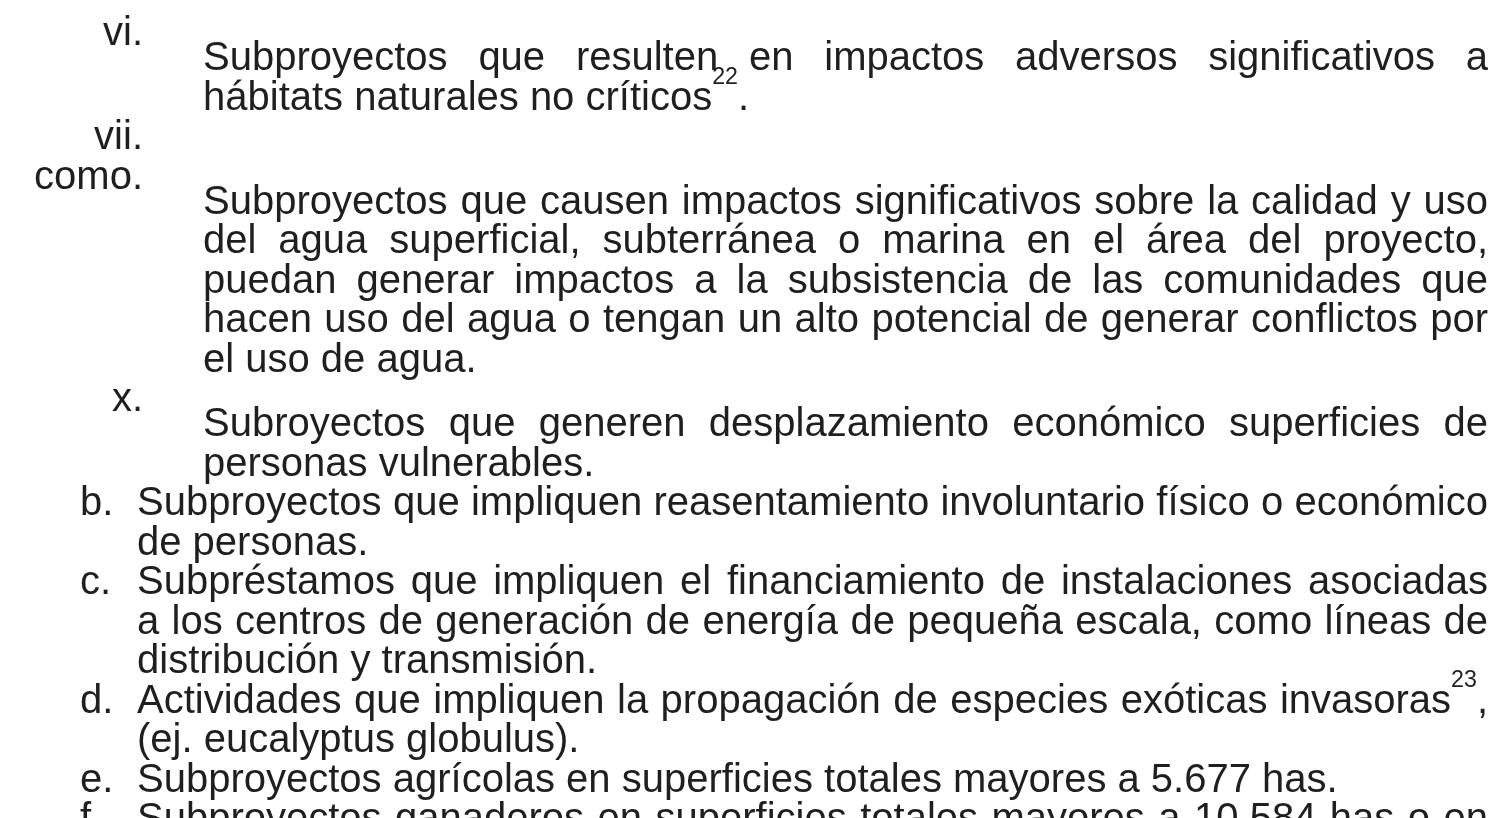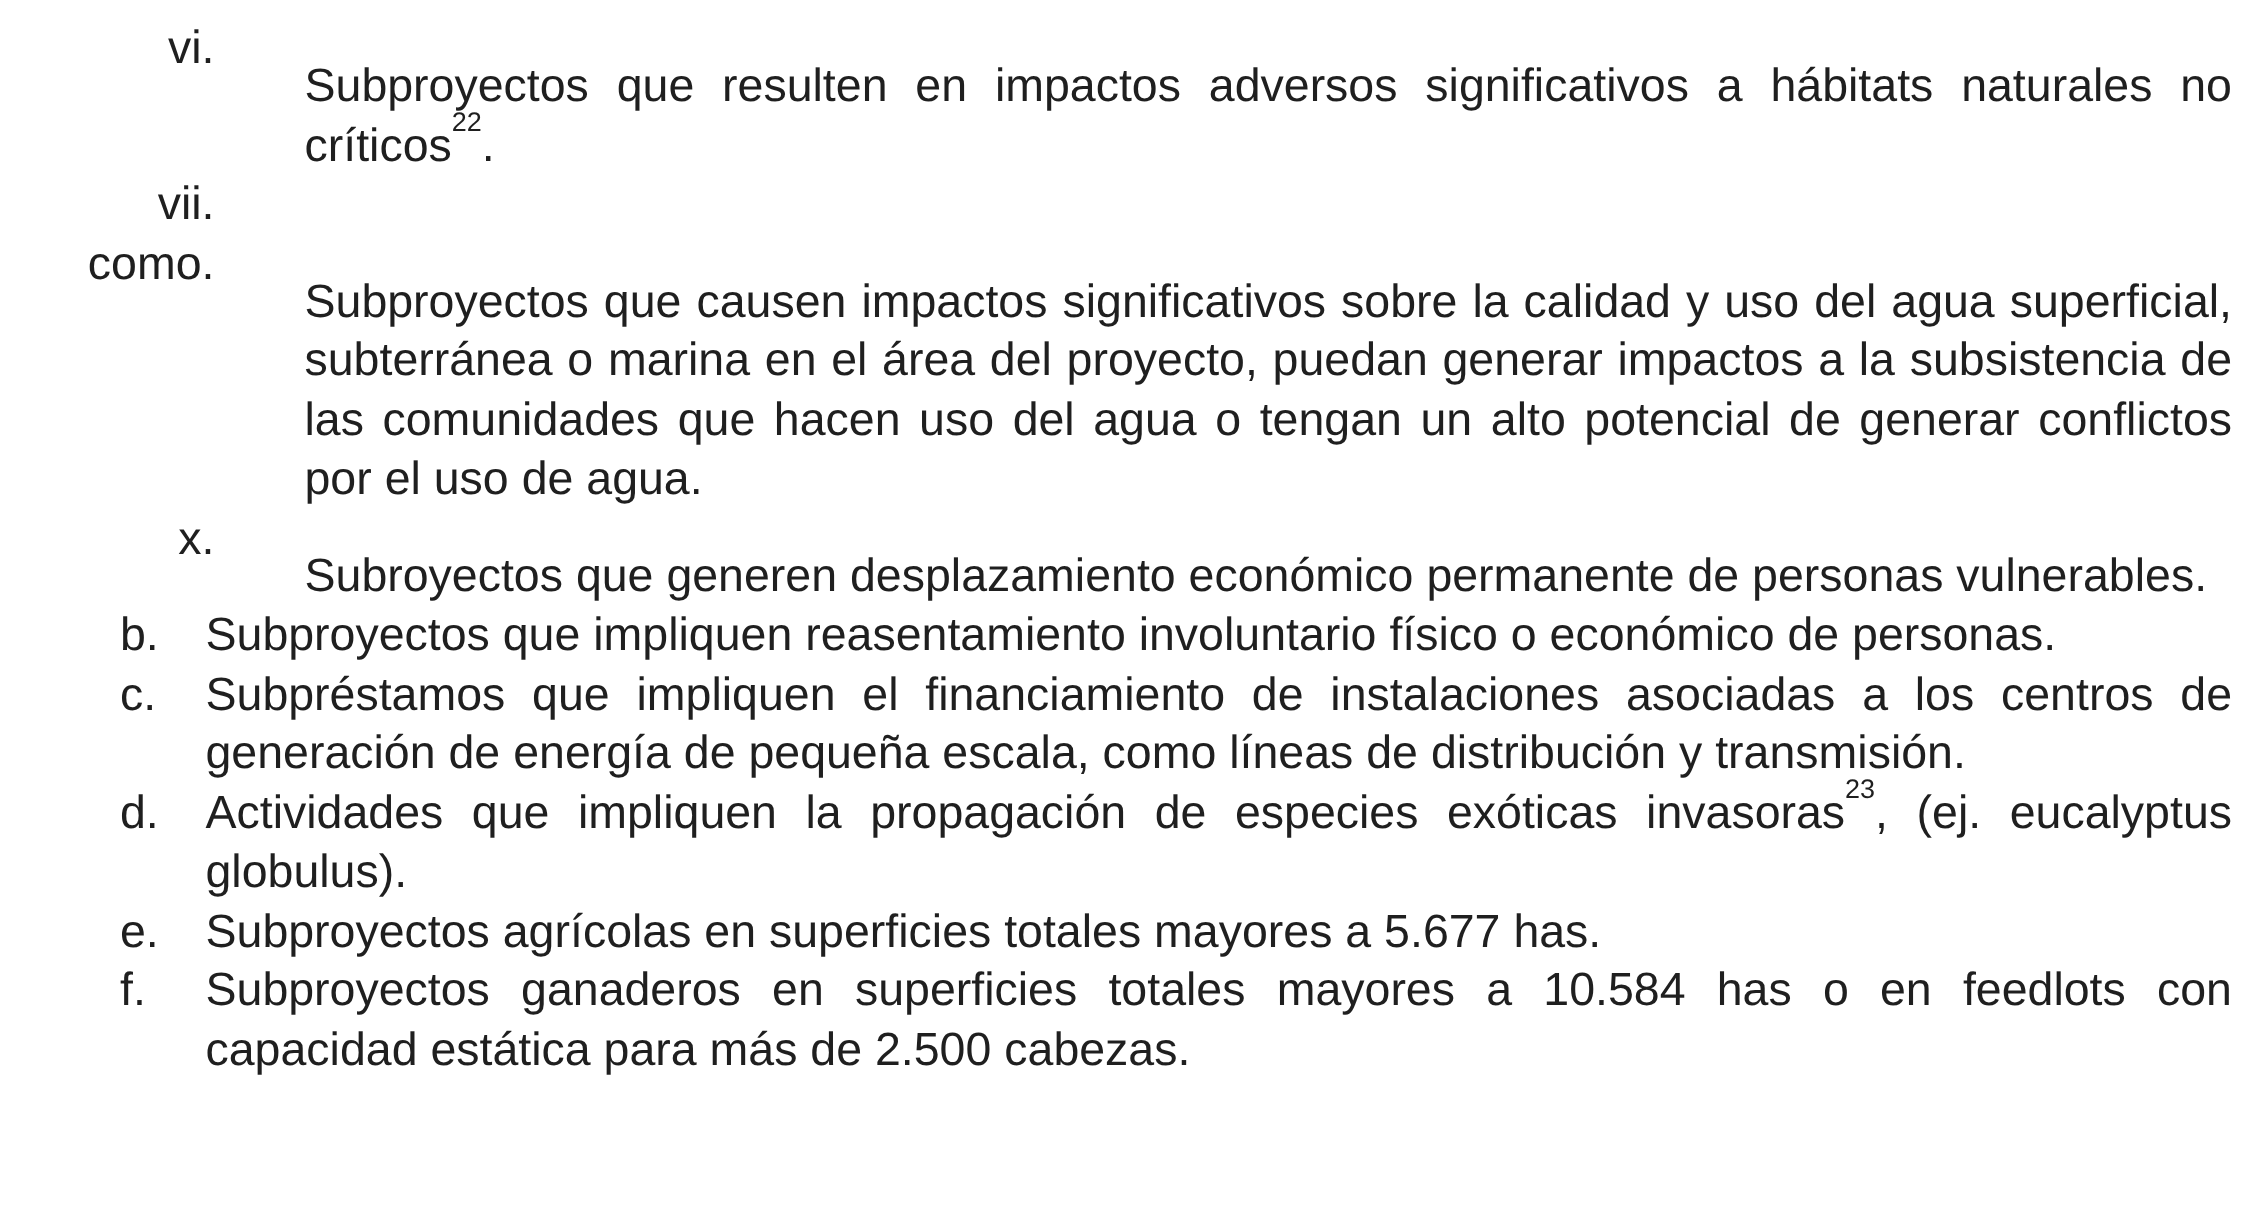--- a/index.html
+++ b/index.html
@@ -12,21 +12,21 @@
     height: 818px;
     overflow: hidden;
     font-family: "Liberation Sans", sans-serif;
     color: #1f1f1f;
   }
   .doc-page {
     box-sizing: border-box;
     width: 1500px;
     height: 680px;
     padding: 12px 12px 0 0;
-    font-size: 31px;
+    font-size: 40px;
     line-height: 39.5px;
   }
   .list-item {
     display: flex;
     align-items: flex-start;
   }
   
   .roman .item-marker {
     flex: 0 0 143px;
     text-align: right;
@@ -68,21 +68,21 @@
       </div>
       <div class="list-item roman">
         <span class="item-marker">vii.</span>
       </div>
       <div class="list-item roman">
         <span class="item-marker">como.</span>
         <div class="item-text"><span>Subproyectos que causen impactos significativos sobre la calidad y uso del agua superficial, subterránea o marina en el área del proyecto, puedan generar impactos a la subsistencia de las comunidades que hacen uso del agua o tengan un alto potencial de generar conflictos por el uso de agua.</span></div>
       </div>
       <div class="list-item roman">
         <span class="item-marker">x.</span>
-        <div class="item-text"><span>Subroyectos que generen desplazamiento económico permanente de personas vulnerables.</span></div>
+        <div class="item-text"><span>Subroyectos que generen desplazamiento económico superficies de personas vulnerables.</span></div>
       </div>
     </section>
   <section id="letter-list">
       <div class="list-item letter">
         <span class="item-marker">b.</span>
         <div class="item-text"><span>Subproyectos que impliquen reasentamiento involuntario físico o económico de personas.</span></div>
       </div>
       <div class="list-item letter">
         <span class="item-marker">c.</span>
         <div class="item-text"><span>Subpréstamos que impliquen el financiamiento de instalaciones asociadas a los centros de generación de energía de pequeña escala, como líneas de distribución y transmisión.</span></div>

